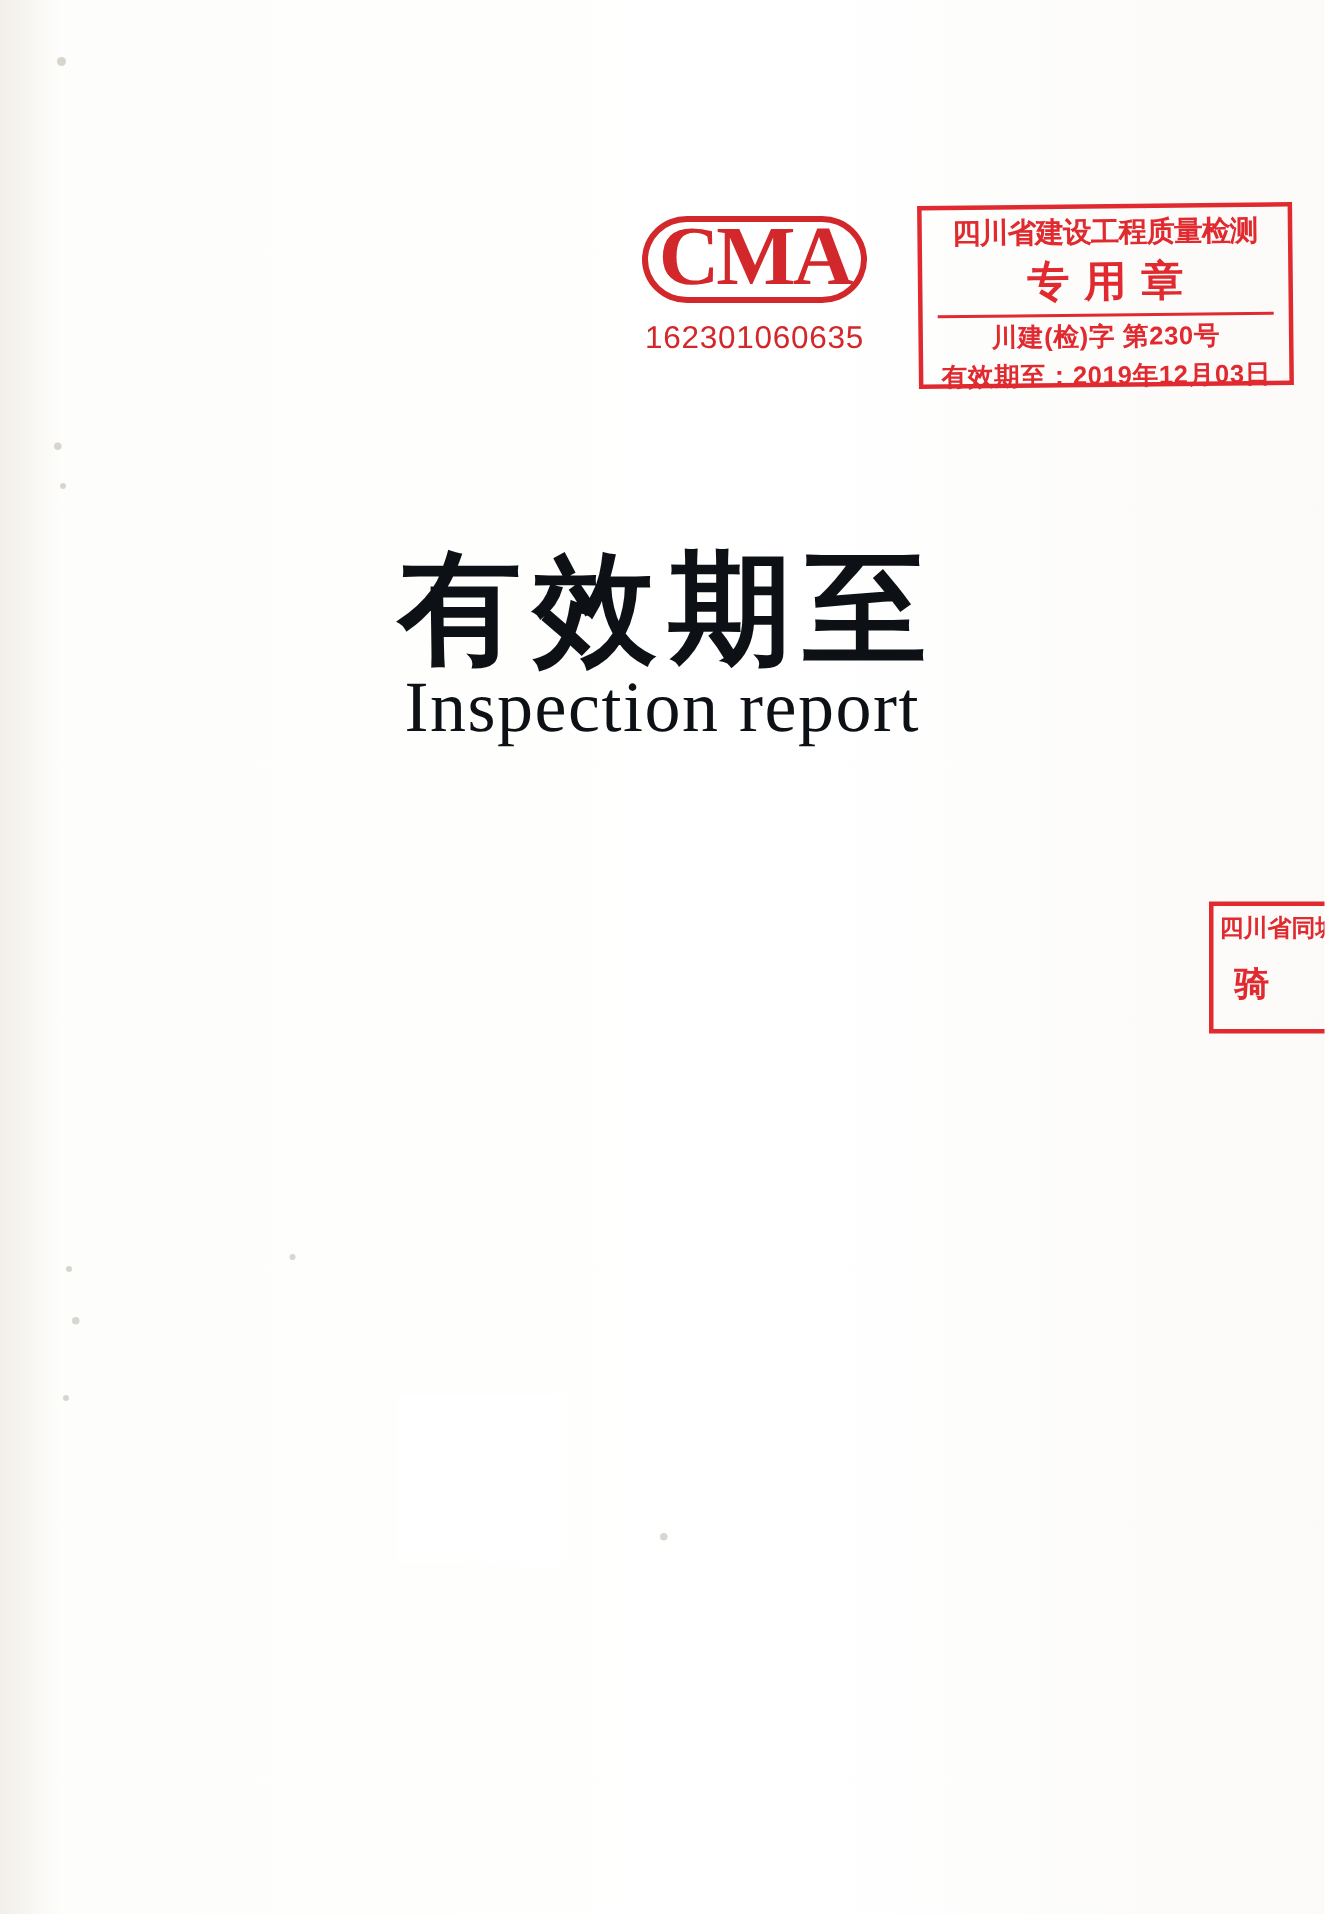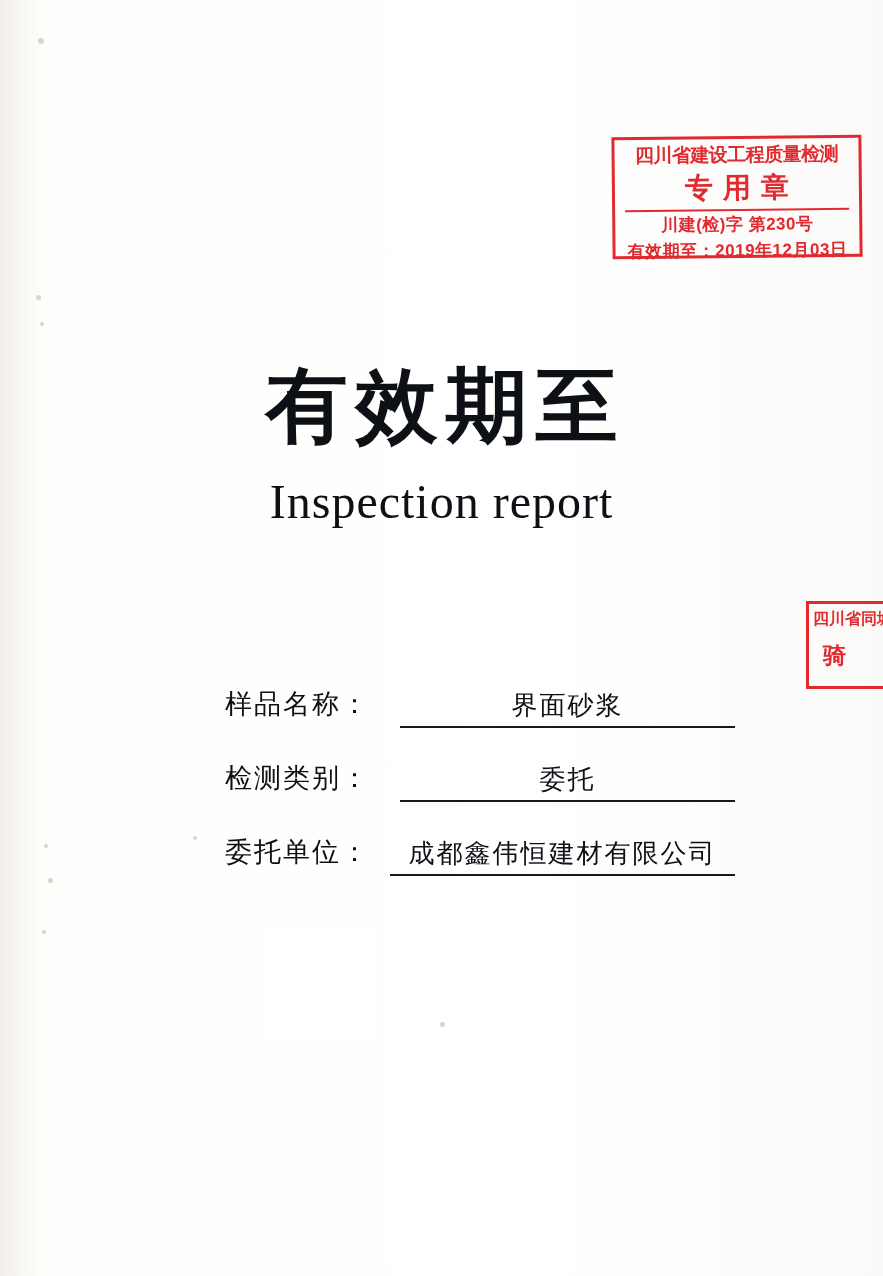--- a/index.html
+++ b/index.html
@@ -183,21 +183,21 @@
     font-weight: bold;
     font-size: 82px;
     letter-spacing: 8px;
     color: #0d1116;
     text-indent: 8px;
   }
   .title-en {
     position: absolute;
     left: 0;
     right: 0;
-    top: 474px;
+    top: 444px;
     text-align: center;
     font-family: "Liberation Serif", serif;
     font-size: 48px;
     color: #0d1116;
     letter-spacing: 1px;
   }
 
   
   .fields {
     position: absolute;
@@ -299,54 +299,44 @@
   <div class="scan-speck" style="left:38px;top:38px;width:6px;height:6px;"></div>
   <div class="scan-speck" style="left:36px;top:295px;width:5px;height:5px;"></div>
   <div class="scan-speck" style="left:40px;top:322px;width:4px;height:4px;"></div>
   <div class="scan-speck" style="left:44px;top:844px;width:4px;height:4px;"></div>
   <div class="scan-speck" style="left:48px;top:878px;width:5px;height:5px;"></div>
   <div class="scan-speck" style="left:42px;top:930px;width:4px;height:4px;"></div>
   <div class="scan-speck" style="left:440px;top:1022px;width:5px;height:5px;"></div>
   <div class="scan-speck" style="left:193px;top:836px;width:4px;height:4px;"></div>
 
 
+  <div class="cma-wrap">
+    <div class="cma-logo">
+      <span class="cma-ring"></span>
+      <span class="cma-text">CMA</span>
+    </div>
+    <div class="cma-number">162301060635</div>
+  </div>
 
   <div class="stamp">
     <div class="stamp-line1">四川省建设工程质量检测</div>
     <div class="stamp-line2">专用章</div>
     <div class="stamp-sep"></div>
     <div class="stamp-line3">川建(检)字 第230号</div>
     <div class="stamp-line4">有效期至：2019年12月03日</div>
   </div>
 
   <div class="edge-stamp">
     <div class="es1">四川省同城</div>
     <div class="es2">骑</div>
   </div>
 
   <div class="title-cn">有效期至</div>
   <div class="title-en">Inspection  report</div>
 
-  <div class="fields">
-    <div class="field-row r1">
-      <span class="field-label">样品名称：</span>
-      <span class="field-value">界面砂浆</span>
-      <span class="field-underline"></span>
-    </div>
-    <div class="field-row r2">
-      <span class="field-label">检测类别：</span>
-      <span class="field-value">委托</span>
-      <span class="field-underline"></span>
-    </div>
-    <div class="field-row r3">
-      <span class="field-label">委托单位：</span>
-      <span class="field-value">成都鑫伟恒建材有限公司</span>
-      <span class="field-underline"></span>
-    </div>
-  </div>
 
   <div class="qr">
     <div class="qrgrid" id="qrgrid">
         <i></i>
         <i></i>
         <i></i>
         <i></i>
         <i></i>
         <i></i>
         <i></i>

